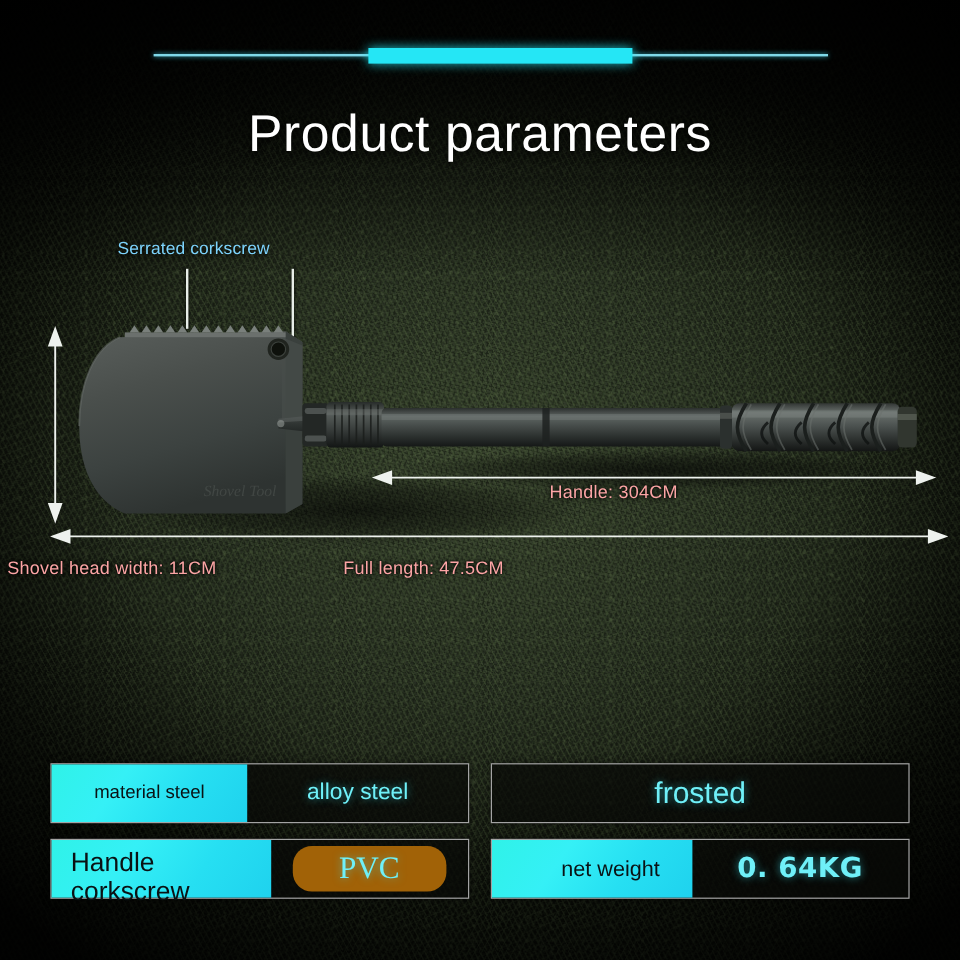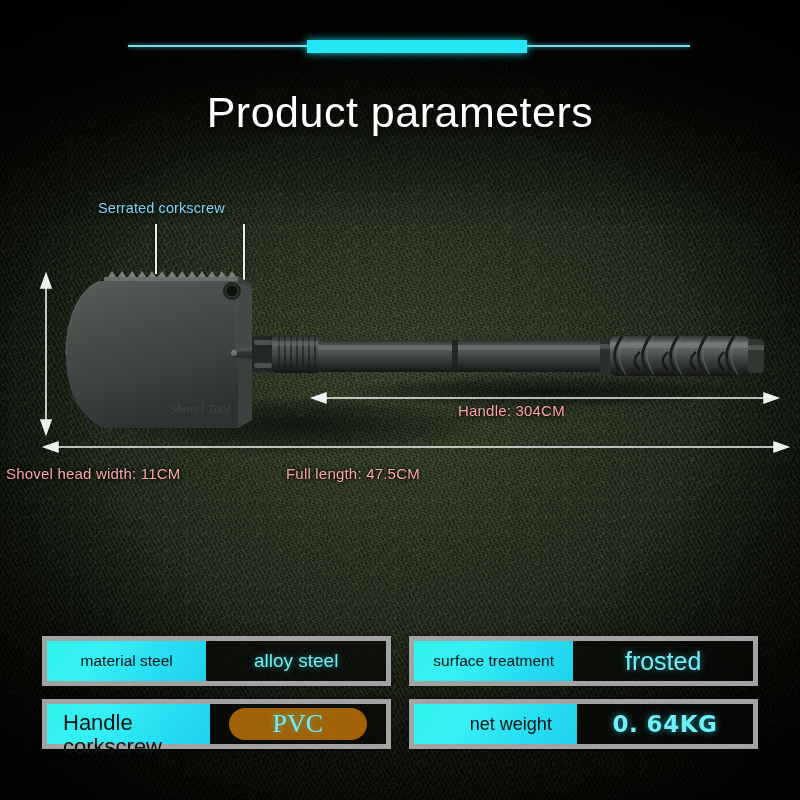--- a/index.html
+++ b/index.html
@@ -152,21 +152,21 @@
     width: 716px;
     display: grid;
     grid-template-columns: 1fr 1fr;
     grid-template-rows: 50px 50px;
     column-gap: 18px;
     row-gap: 13px;
   }
   .spec-row {
     position: relative;
     display: flex;
-    border: 5px solid #a3a3a3;
+    border: 1px solid #a3a3a3;
     box-sizing: border-box;
     background: rgba(8,10,7,0.74);
     box-shadow: 0 0 6px rgba(0,0,0,0.6);
     justify-content: center;
   }
   .spec-key {
     flex: 0 0 48%;
     display: flex;
     align-items: center;
     justify-content: center;
@@ -184,21 +184,21 @@
     align-items: center;
     justify-content: center;
     color: #6ff0f8;
     font-size: 19px;
     text-shadow: 0 0 7px rgba(60,230,245,0.55);
   }
 
   
   .spec-row.r1 .spec-key { flex-basis: 47%; }
   .spec-row.r2 .spec-key { flex-basis: 47%; }
-  .spec-row.r3 .spec-key { flex-basis: 48%; font-size: 15px; }
+  .spec-row.r3 .spec-key { flex-basis: 48%; font-size: 15px; padding-left: 16px; }
   .spec-row.r4 .spec-key { flex-basis: 48%; }
 
   
   .key-wrap { padding: 0 6px; }
   .key-wrap.big {
     font-size: 22px;
     line-height: 1.08;
     text-align: left;
     width: 100%;
     padding-left: 16px;
@@ -432,23 +432,20 @@
   <div class="spec-grid">
 
     <div class="spec-row r1">
       <div class="spec-key">
         <span class="key-wrap">material steel</span>
       </div>
       <div class="spec-val">alloy steel</div>
     </div>
 
     <div class="spec-row r2">
-      <div class="spec-key">
-        <span class="key-wrap">surface treatment</span>
-      </div>
       <div class="spec-val big-light">frosted</div>
     </div>
 
     <div class="spec-row r3">
       <div class="spec-key">
         <span class="key-wrap big">
           <span class="kw-line1">Handle</span>
           <span class="kw-line2">corkscrew</span>
         </span>
       </div>

